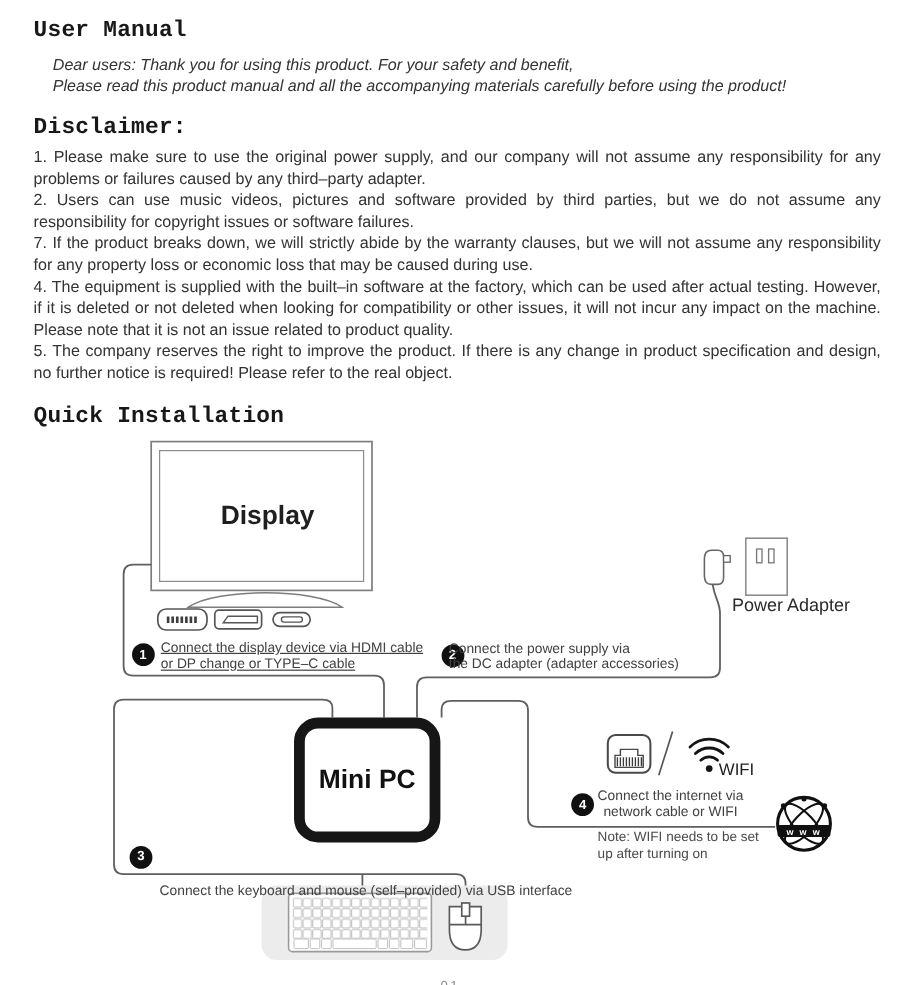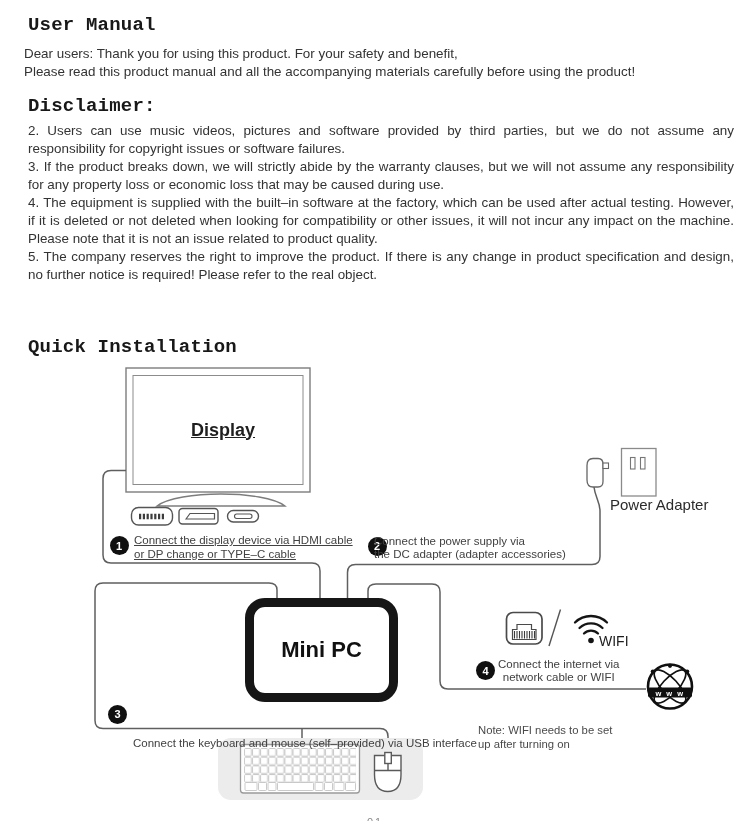--- a/index.html
+++ b/index.html
@@ -9,23 +9,23 @@
     overflow:hidden;color:#333;
   }
   .abs{position:absolute;}
   .h1{font-size:19px;font-weight:bold;color:#181818;letter-spacing:.2px;line-height:22px;font-family:Liberation Mono, monospace;}
   .body-text{font-size:13.4px;line-height:18px;color:#333;}
   .intro-line{white-space:nowrap;}
   .items{width:706px;text-align:justify;}
   .item{margin:0;}
   svg{position:absolute;left:0;top:0;}
   .diagram-label{font-weight:bold;color:#1f1f1f;display:flex;align-items:center;justify-content:center;}
-  .display-label{left:133px;top:375px;width:180px;height:110px;font-size:18px;text-decoration:underline;}
+  .display-label{left:133px;top:375px;width:180px;height:110px;font-size:22px;}
   .minipc{
-    left:245px;top:598px;width:153px;height:104px;box-sizing:border-box;
+    left:245px;top:598px;width:122px;height:104px;box-sizing:border-box;
     border:9px solid #161616;border-radius:20px;background:#fff;
     display:flex;align-items:center;justify-content:center;
   }
   .minipc-label{font-size:22px;font-weight:bold;color:#111;}
   .pa-label{left:610px;top:496px;font-size:15px;color:#2b2b2b;white-space:nowrap;}
   .wifi-label{left:599px;top:633px;font-size:14px;color:#1c1c1c;}
   .step-circle{
     width:19px;height:19px;border-radius:50%;background:#101010;color:#fff;
     display:flex;align-items:center;justify-content:center;
     font-size:11px;font-weight:bold;
@@ -127,29 +127,30 @@
       </g>
       <g fill="#ffffff" stroke="#5a5a5a" stroke-width="1.4">
         <path d="M374.5,755.5 h26.5 v19 q0,17 -13.2,17 q-13.3,0 -13.3,-17 z"></path>
         <path d="M374.5,770.5 H401 M388,755.5 V770.5" fill="none"></path>
         <rect x="384.8" y="752.5" width="6.5" height="11"></rect>
       </g>
     </g>
   </svg>
 
   <div class="abs h1" style="left:28px;top:14px;">User Manual</div>
-  <div class="abs body-text" style="left:24px;top:45px;">
+  <div class="abs body-text" style="left:44px;top:45px;font-style:italic;">
     <div class="intro-line">Dear users: Thank you for using this product. For your safety and benefit,</div>
     <div class="intro-line">Please read this product manual and all the accompanying materials carefully before using the product!</div>
   </div>
 
   <div class="abs h1" style="left:28px;top:95px;">Disclaimer:</div>
   <div class="abs body-text items" style="left:28px;top:122px;">
+    <div class="item">1. Please make sure to use the original power supply, and our company will not assume any responsibility for any problems or failures caused by any third–party adapter.</div>
     <div class="item">2. Users can use music videos, pictures and software provided by third parties, but we do not assume any responsibility for copyright issues or software failures.</div>
-    <div class="item">3. If the product breaks down, we will strictly abide by the warranty clauses, but we will not assume any responsibility for any property loss or economic loss that may be caused during use.</div>
+    <div class="item">7. If the product breaks down, we will strictly abide by the warranty clauses, but we will not assume any responsibility for any property loss or economic loss that may be caused during use.</div>
     <div class="item">4. The equipment is supplied with the built–in software at the factory, which can be used after actual testing. However, if it is deleted or not deleted when looking for compatibility or other issues, it will not incur any impact on the machine. Please note that it is not an issue related to product quality.</div>
     <div class="item">5. The company reserves the right to improve the product. If there is any change in product specification and design, no further notice is required! Please refer to the real object.</div>
   </div>
 
   <div class="abs h1" style="left:28px;top:326px;margin-top:10px;">Quick Installation</div>
 
   <div class="abs diagram-label display-label">Display</div>
   <div class="abs minipc">
     <span class="minipc-label">Mini PC</span>
   </div>
@@ -172,19 +173,19 @@
   <div class="abs step-text" style="left:133px;top:707.5px;margin-top:29px;">
     <div>Connect the keyboard and mouse (self–provided) via USB interface</div>
   </div>
 
   <div class="abs step-circle" style="left:476px;top:661px;">4</div>
   <div class="abs step-text" style="left:498px;top:657.5px;text-align:center;">
     <div>Connect the internet via</div>
     <div>network cable or WIFI</div>
   </div>
 
-  <div class="abs note-text" style="left:478px;top:690.5px;margin-top:32px;">
+  <div class="abs note-text" style="left:498px;top:690.5px;">
     <div>Note: WIFI needs to be set</div>
     <div>up after turning on</div>
   </div>
 
   <div class="abs page-num">01</div>
 </div>
 
 </body></html>

